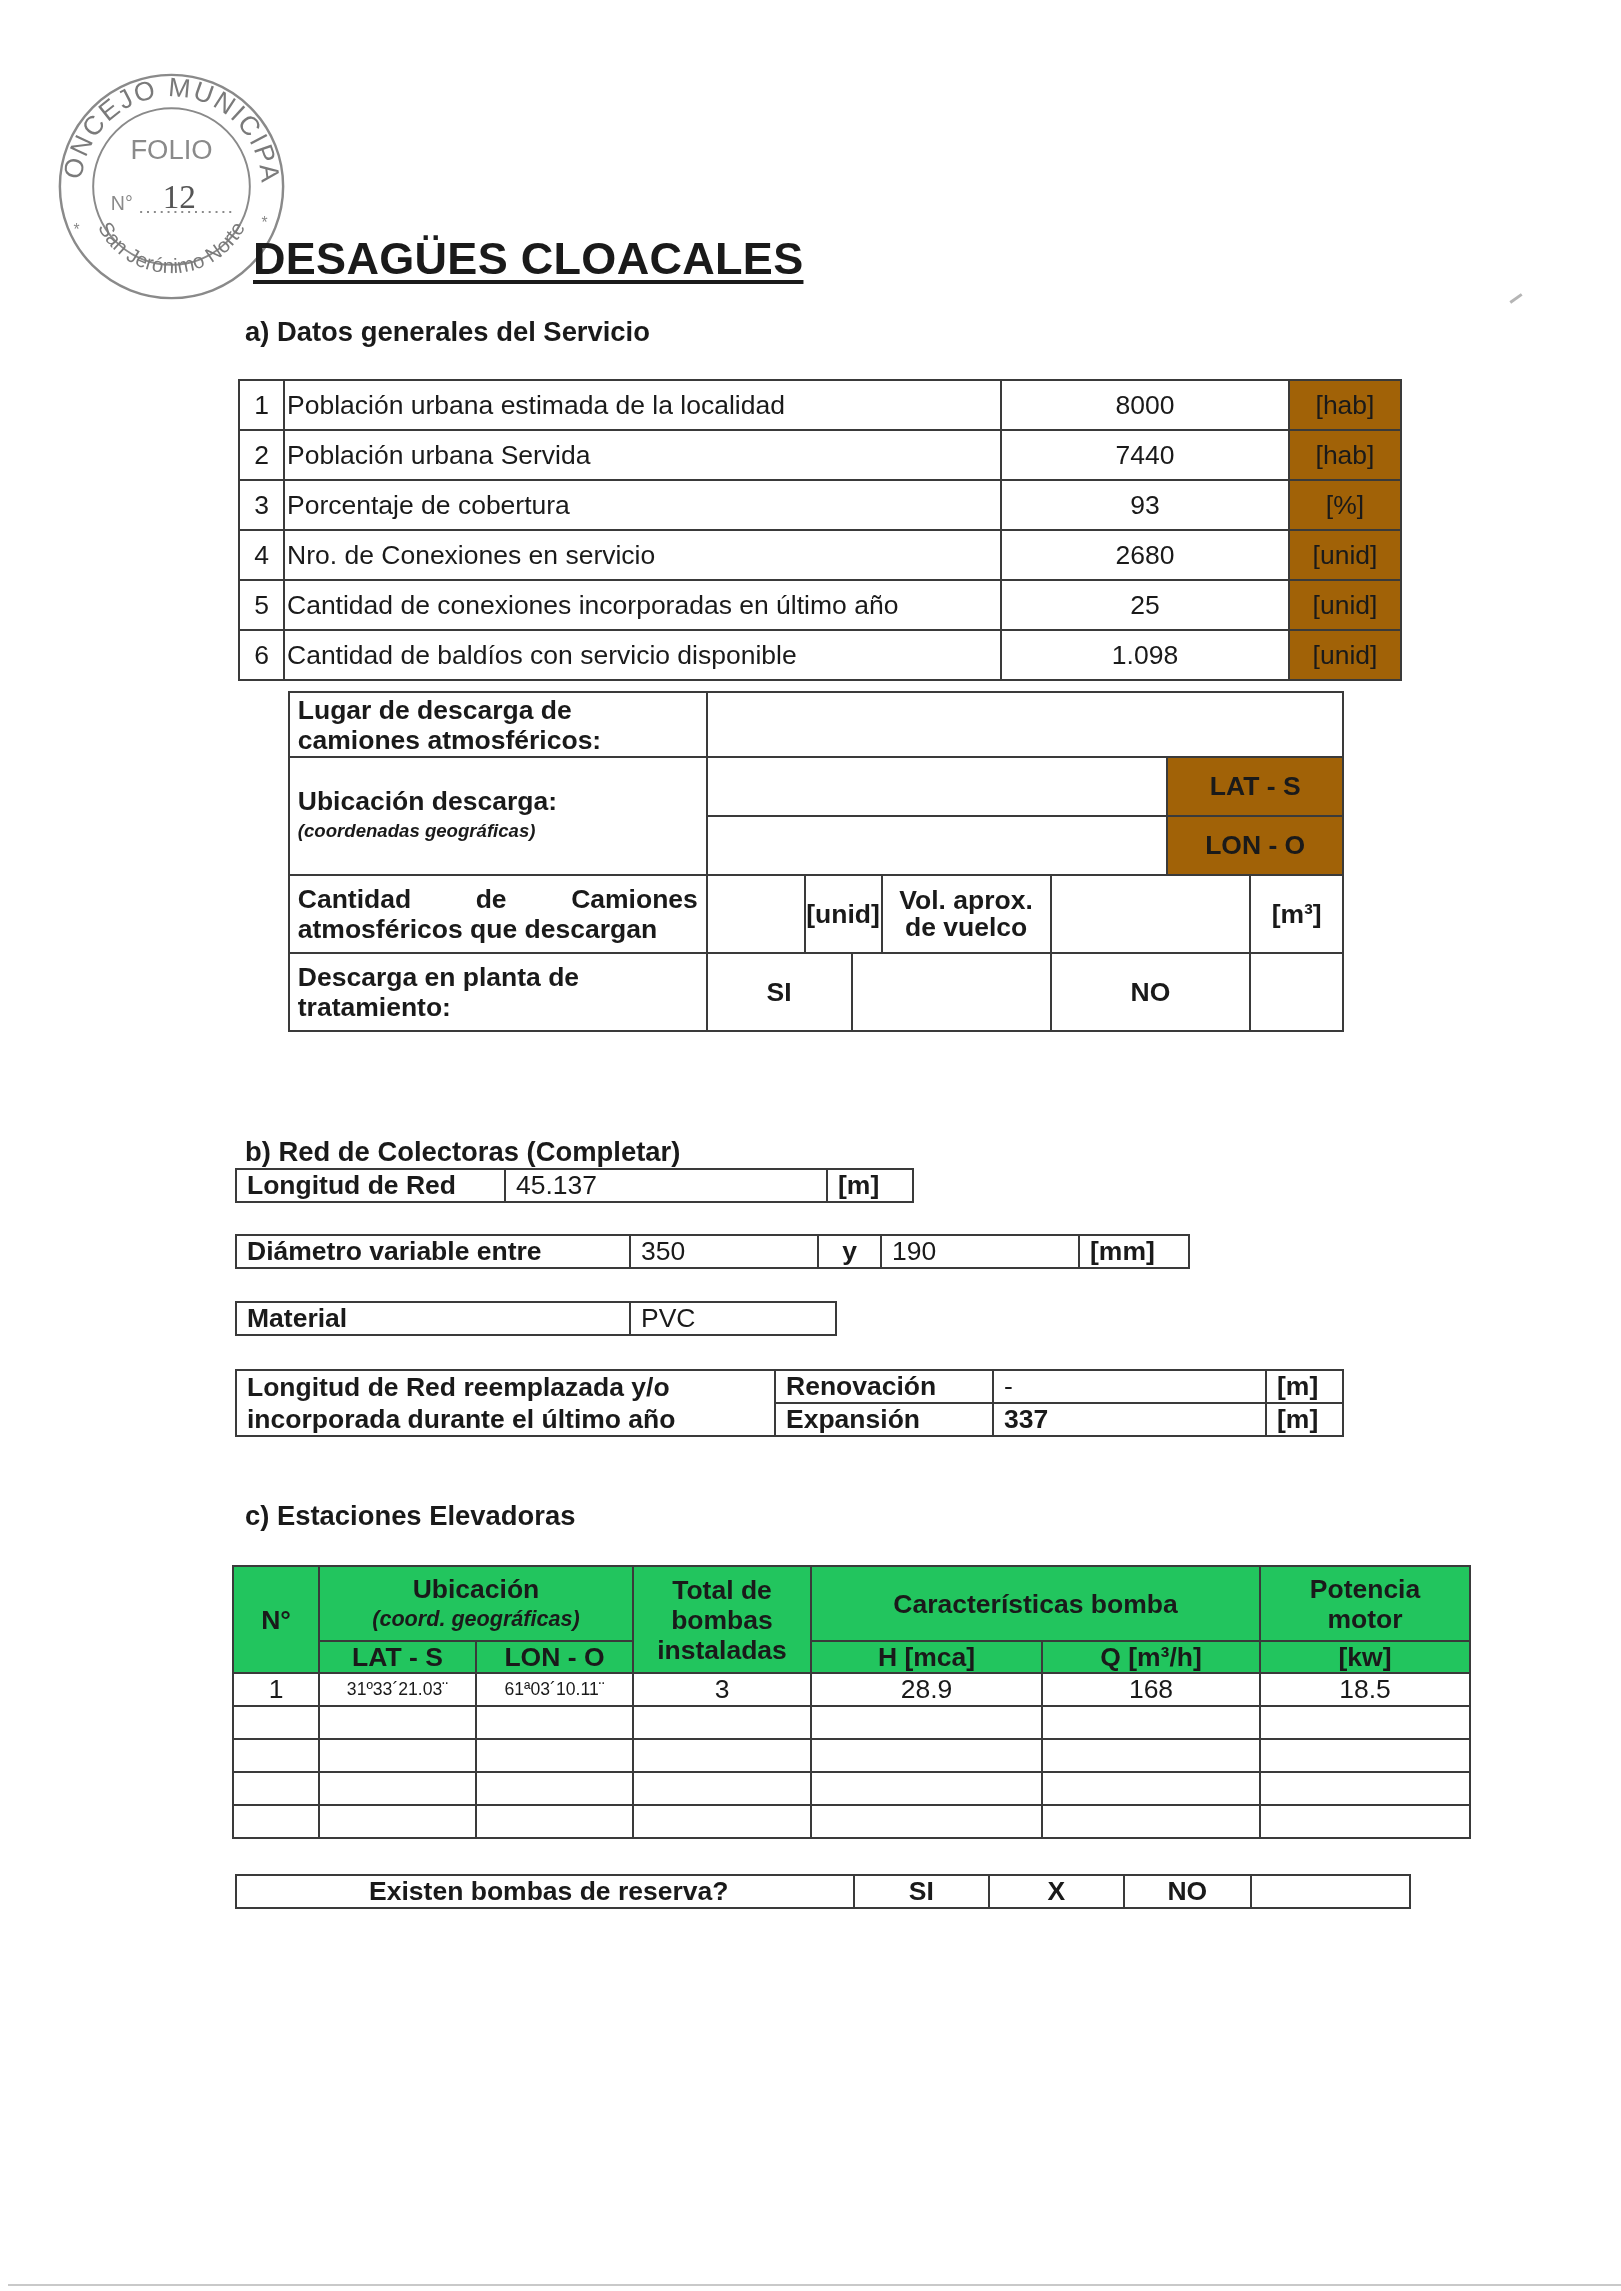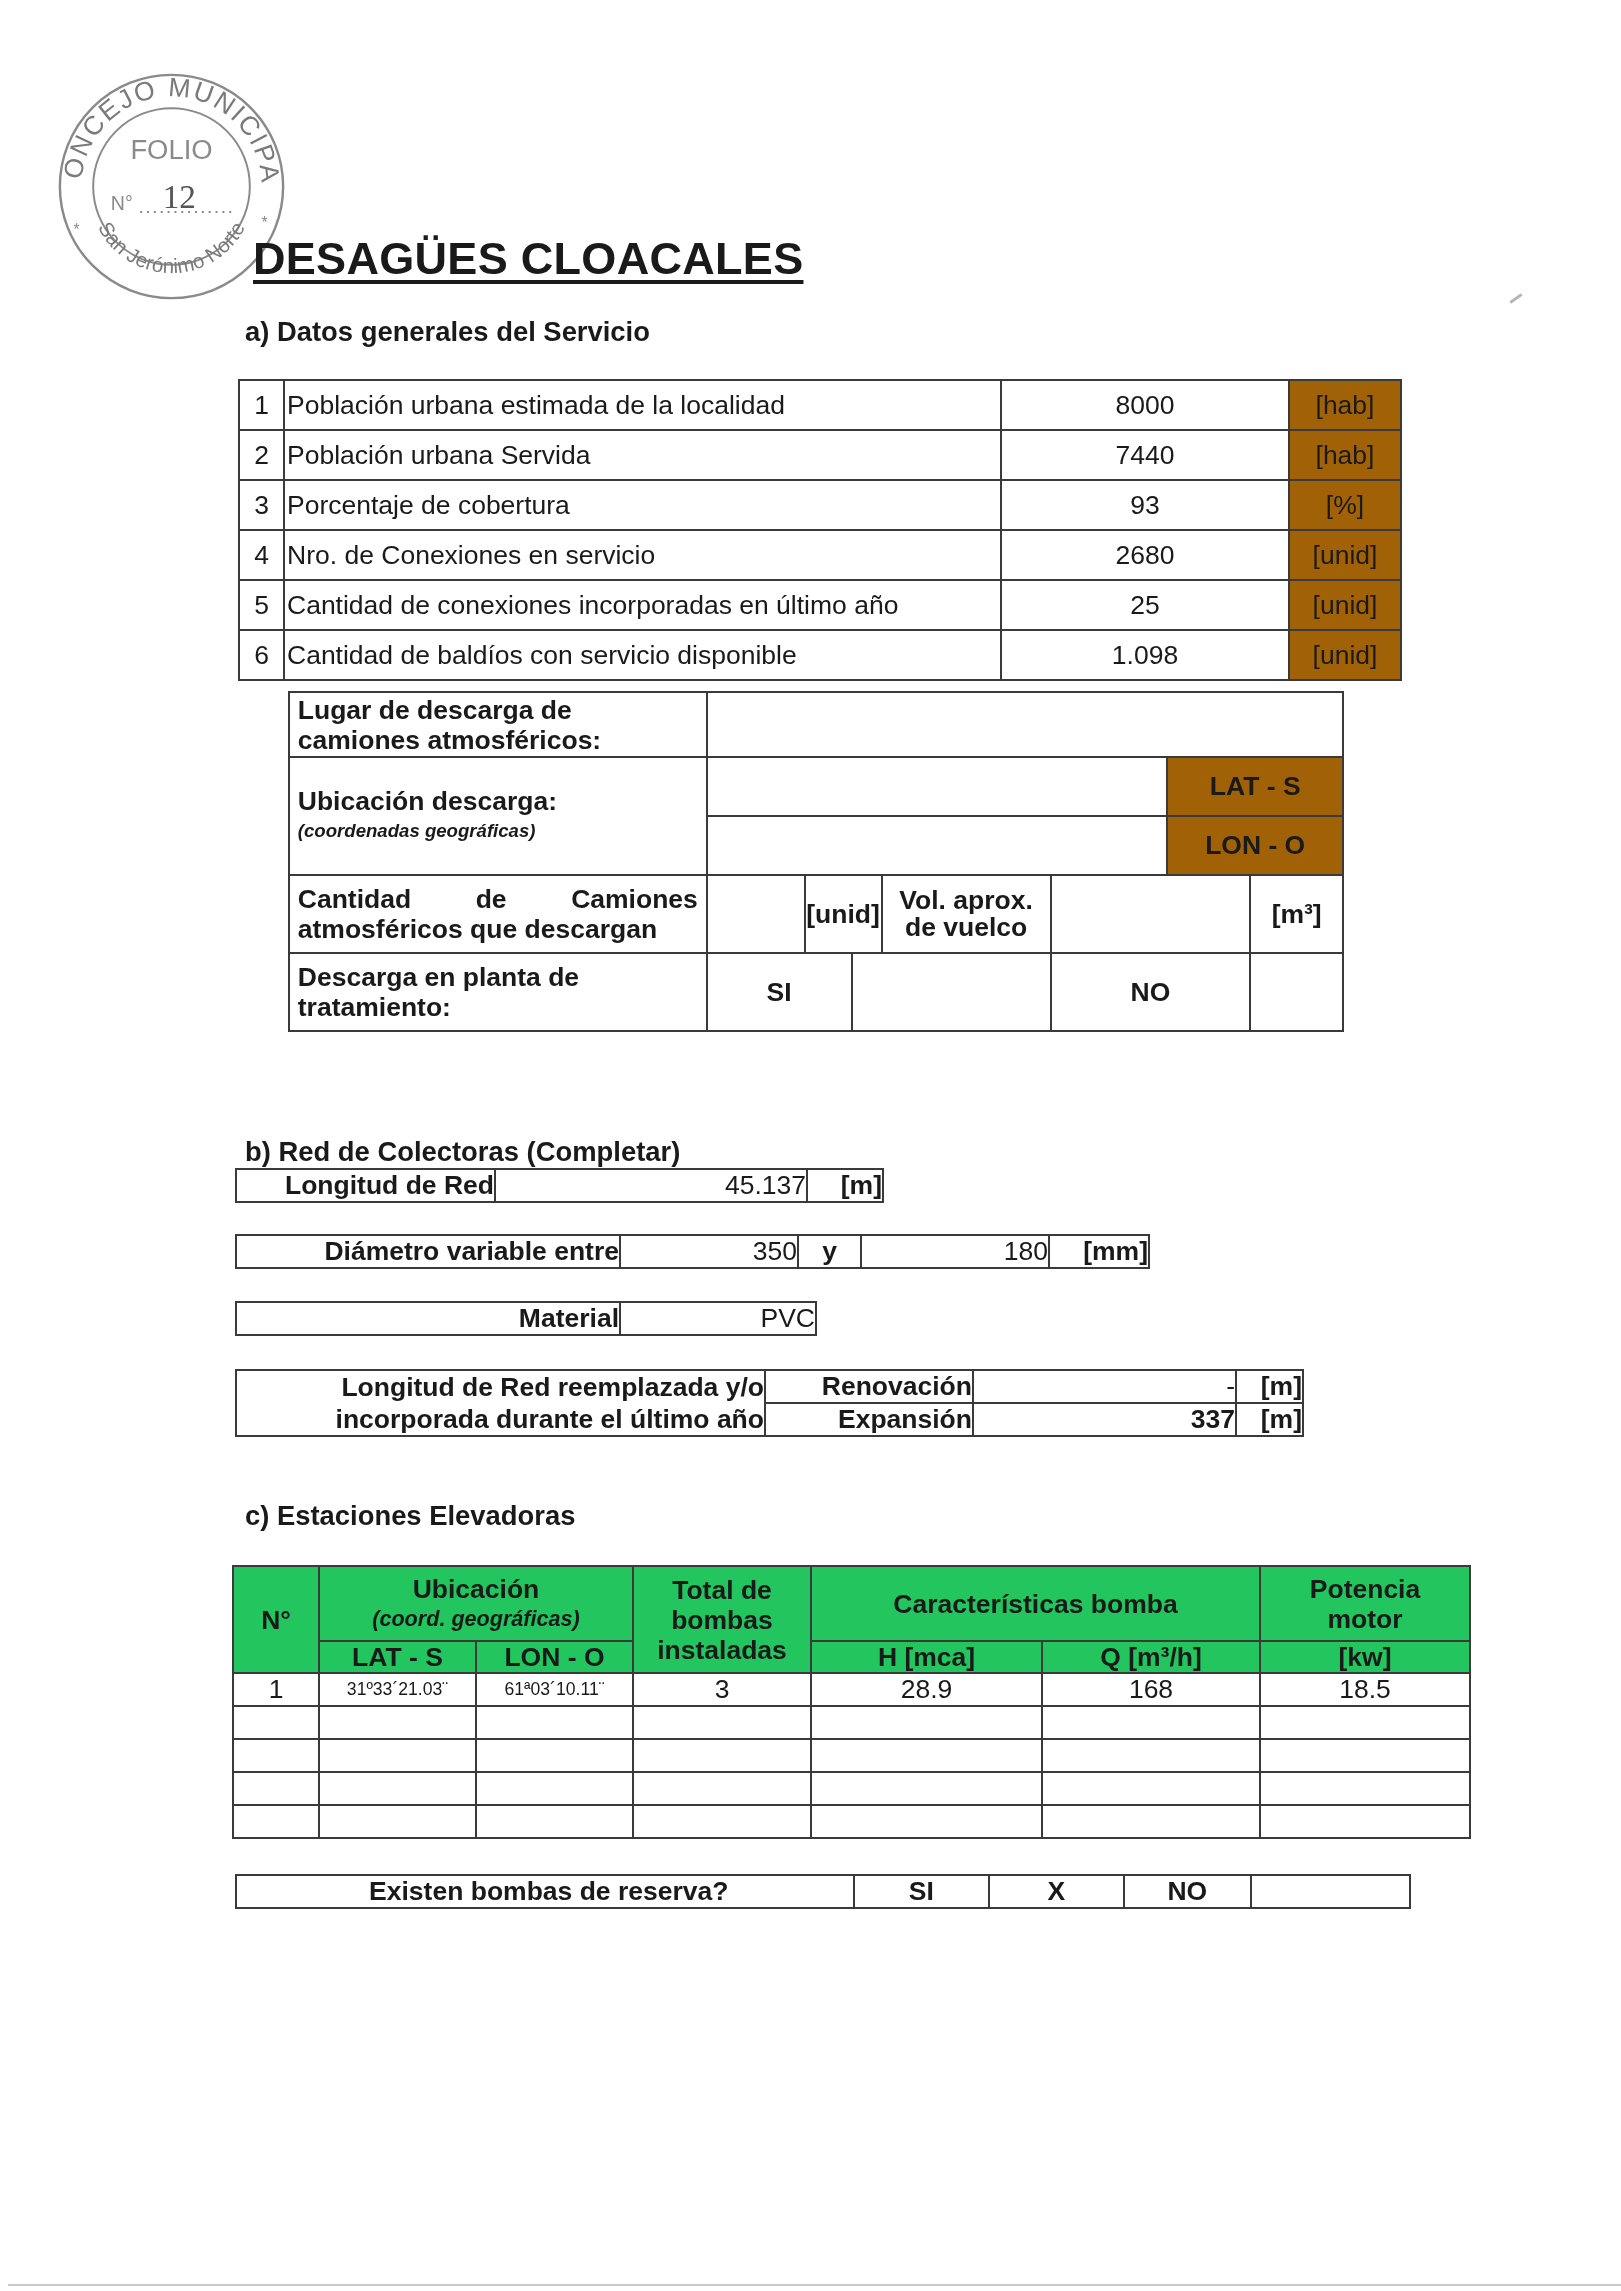--- a/index.html
+++ b/index.html
@@ -36,21 +36,21 @@
   #tbl-d { left:288px; top:691px;border-radius:7px; }
   #tbl-d td { font-weight:bold; }
   #tbl-d td.lbl { width:400px; padding:0 7.8px; line-height:30px; vertical-align:middle; }
 
   
   .tb td { height:31px; }
   #tbl-b1 { left:235px; top:1168px; }
   #tbl-b2 { left:235px; top:1234px; }
   #tbl-b3 { left:235px; top:1301px; }
   #tbl-b4 { left:235px; top:1369px; }
-  .tb td.pad { padding-left:0;text-align:right; }
+  .tb td.pad { padding-left:10px; }
 
   
   #tbl-c { left:232px; top:1565px; }
   #tbl-c td { text-align:center; }
   #tbl-c tr.row td { height:31px; }
   #tbl-c .hdr { background:#22c55e; font-weight:bold; line-height:30px; }
 
   #tbl-r { left:235px; top:1874px; }
   #tbl-r td { height:31px; font-weight:bold;text-align:center; }
 
@@ -185,21 +185,21 @@
   </tr>
 </tbody>
   </table>
 
 <table id="tbl-b2" class="tb">
   <tbody>
       <tr>
     <td class="b pad" style="width:382px">Diámetro variable entre</td>
     <td class="pad" style="width:176px">350</td>
     <td class="b c" style="width:61px">y</td>
-    <td class="pad" style="width:186px">180</td>
+    <td class="pad" style="width:186px">190</td>
     <td class="b pad" style="width:98px">[mm]</td>
   </tr>
 </tbody>
   </table>
 
 <table id="tbl-b3" class="tb">
   <tbody>
       <tr>
     <td class="b pad" style="width:382px">Material</td>
     <td class="pad" style="width:194px">PVC</td>

